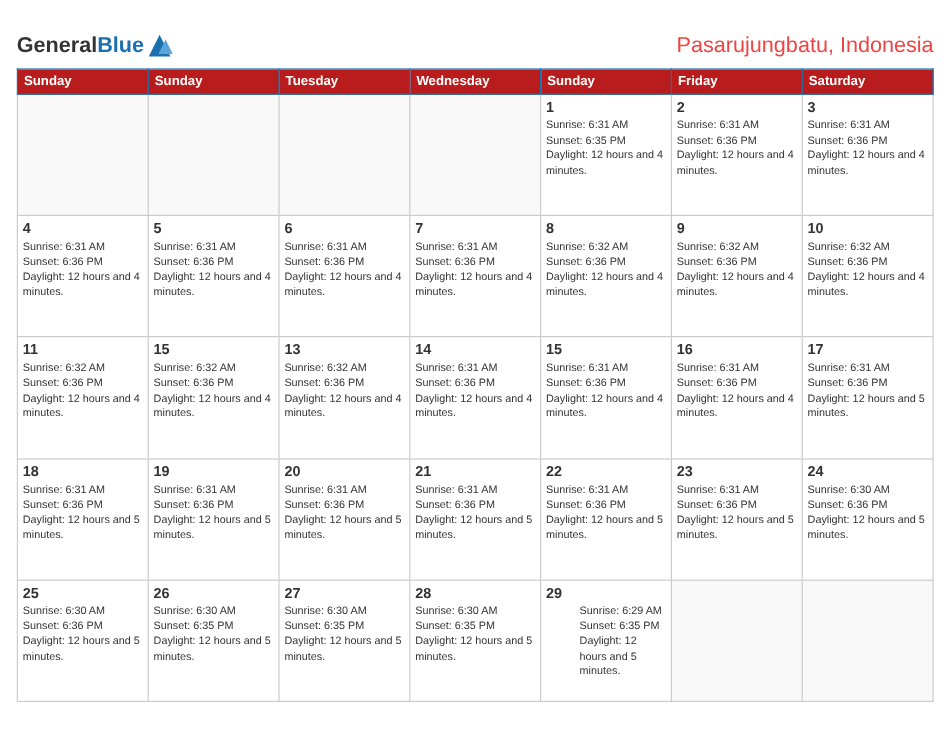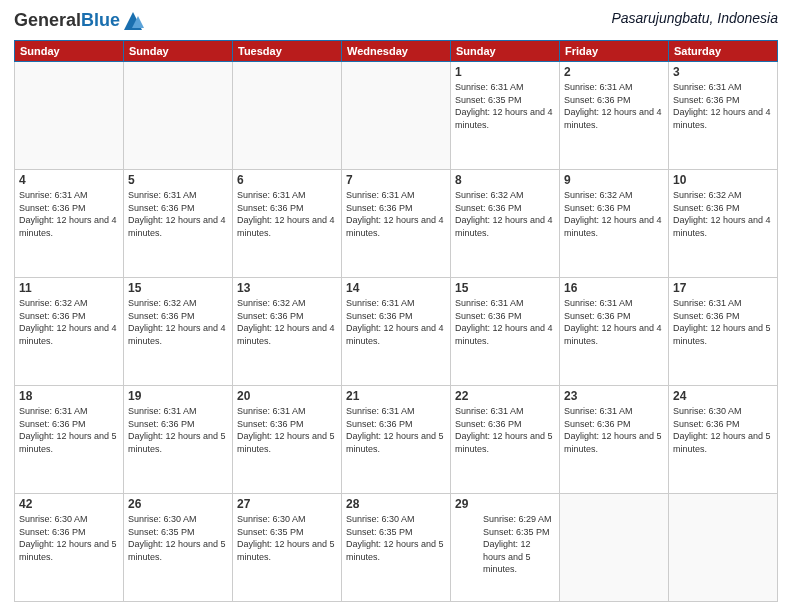--- a/index.html
+++ b/index.html
@@ -6,21 +6,21 @@
     body {
       font-family: Arial, sans-serif;
       background: #fff;
       width: 792px;
       height: 612px;
       overflow: hidden;
     }
     .page {
       width: 792px;
       height: 612px;
-      padding: 10px 14px;
+      padding: 27px 14px;
       display: flex;
       flex-direction: column;
     }
     .header {
       display: flex;
       justify-content: space-between;
       align-items: flex-start;
       margin-bottom: 8px;
     }
     .logo {
@@ -42,23 +42,22 @@
     .title-area {
       text-align: right;
     }
     .month-title {
       font-size: 32px;
       font-weight: bold;
       color: #333;
       line-height: 1.1;
     }
     .location {
-      font-size: 14px;
-      color: #0f172a;
-      font-style: italic;
+      font-size: 18px;
+      color: #ef4444;
     }
     .calendar {
       flex: 1;
       border: 1px solid #ccc;
       border-collapse: collapse;
       width: 100%;
       table-layout: fixed;
     }
     .calendar th {
       background-color: #b91c1c;
@@ -279,21 +278,21 @@
           </td>
           <td>
             <span class="day-num">24</span>
             <div class="day-info" style="white-space: pre-line;">Sunrise: 6:30 AM
 Sunset: 6:36 PM
 Daylight: 12 hours and 5 minutes.</div>
           </td>
         </tr>
         <tr>
           <td>
-            <span class="day-num">42</span>
+            <span class="day-num">25</span>
             <div class="day-info" style="white-space: pre-line;">Sunrise: 6:30 AM
 Sunset: 6:36 PM
 Daylight: 12 hours and 5 minutes.</div>
           </td>
           <td>
             <span class="day-num">26</span>
             <div class="day-info" style="white-space: pre-line;">Sunrise: 6:30 AM
 Sunset: 6:35 PM
 Daylight: 12 hours and 5 minutes.</div>
           </td>

